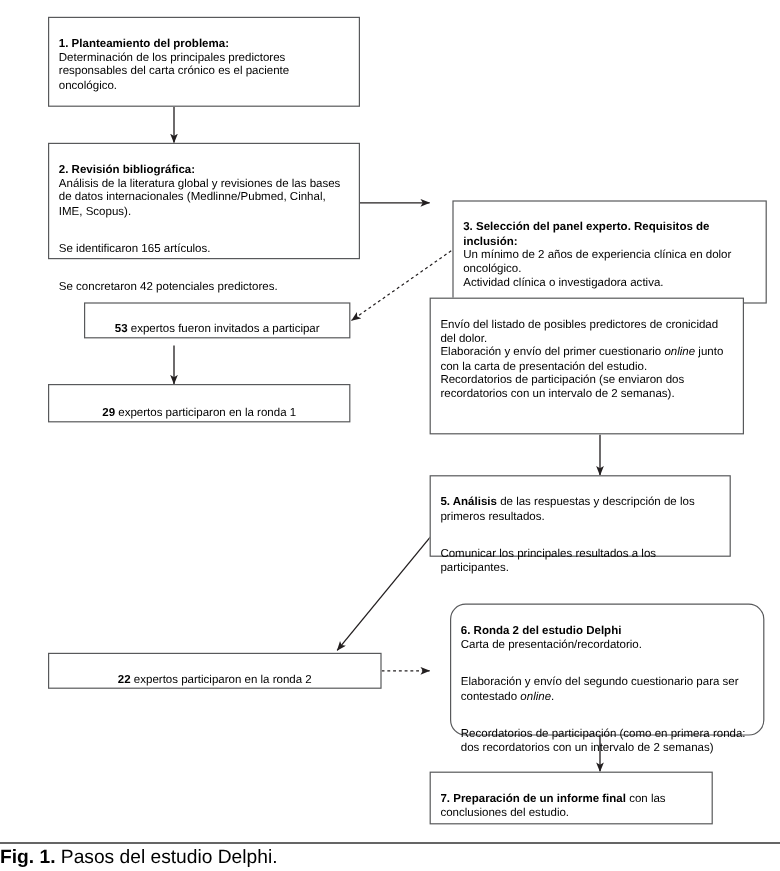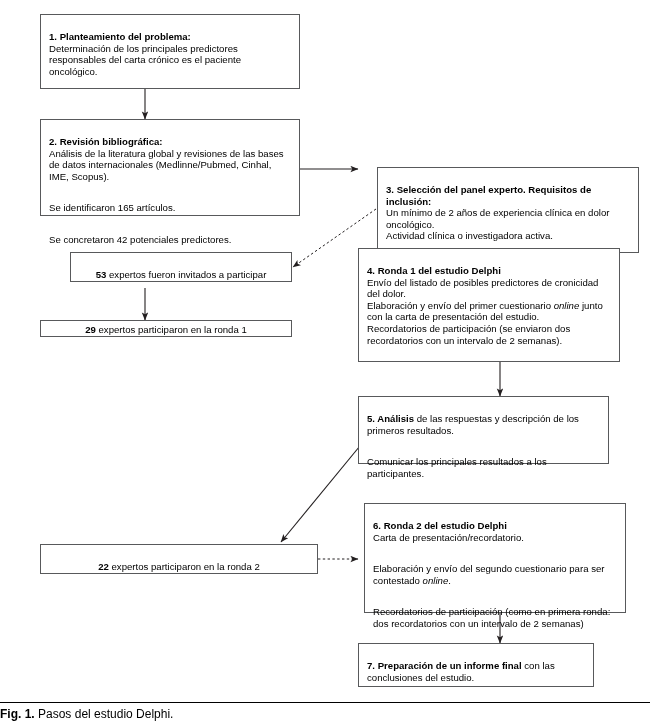--- a/index.html
+++ b/index.html
@@ -66,21 +66,21 @@
     top: 702px;
     width: 650px;
     height: 1px;
     background: #000;
   }
   .caption {
     position: absolute;
     left: 0;
     top: 708px;
     width: 640px;
-    font-size: 12px;
+    font-size: 16px;
     line-height: 13px;
   }
 </style>
 </head>
 <body>
 
 <div id="figure">
 
   <svg id="connectors" viewBox="0 0 650 726" width="650" height="726">
     <defs>
@@ -124,40 +124,39 @@
     <p class="title-line">3. Selección del panel experto. Requisitos de inclusión:</p>
     <p>Un mínimo de 2 años de experiencia clínica en dolor oncológico.</p>
     <p>Actividad clínica o investigadora activa.</p>
   </div>
 
   <div class="box oneline" style="left:70px; top:252px; width:222px; height:30px;">
     <span><span class="b">53</span><span> expertos fueron invitados a participar</span></span>
   </div>
 
   <div class="box" style="left:358px; top:248px; width:262px; height:114px;">
-    <p class="title-line">4. Ronda 1 del estudio Delphi</p>
     <p>Envío del listado de posibles predictores de cronicidad del dolor.</p>
     <p><span>Elaboración y envío del primer cuestionario </span><span class="i">online</span><span> junto con la carta de presentación del estudio.</span></p>
     <p>Recordatorios de participación (se enviaron dos recordatorios con un intervalo de 2 semanas).</p>
   </div>
 
-  <div class="box oneline" style="left:40px; top:320px; width:252px; height:17px;">
+  <div class="box oneline" style="left:40px; top:320px; width:252px; height:32px;">
     <span><span class="b">29</span><span> expertos participaron en la ronda 1</span></span>
   </div>
 
   <div class="box" style="left:358px; top:396px; width:251px; height:68px;">
     <p><span class="b">5. Análisis</span><span> de las respuestas y descripción de los primeros resultados.</span></p>
     <p class="sep">Comunicar los principales resultados a los participantes.</p>
   </div>
 
   <div class="box oneline" style="left:40px; top:544px; width:278px; height:30px;">
     <span><span class="b">22</span><span> expertos participaron en la ronda 2</span></span>
   </div>
 
-  <div class="box" style="left:364px; top:503px; width:262px; height:110px;">
+  <div class="box" style="left:375px; top:503px; width:262px; height:110px;border-radius:13px;">
     <p class="title-line">6. Ronda 2 del estudio Delphi</p>
     <p>Carta de presentación/recordatorio.</p>
     <p class="sep"><span>Elaboración y envío del segundo cuestionario para ser contestado </span><span class="i">online</span><span>.</span></p>
     <p class="sep">Recordatorios de participación (como en primera ronda: dos recordatorios con un intervalo de 2 semanas)</p>
   </div>
 
   <div class="box" style="left:358px; top:643px; width:236px; height:44px;">
     <p><span class="b">7. Preparación de un informe final</span><span> con las conclusiones del estudio.</span></p>
   </div>
 

